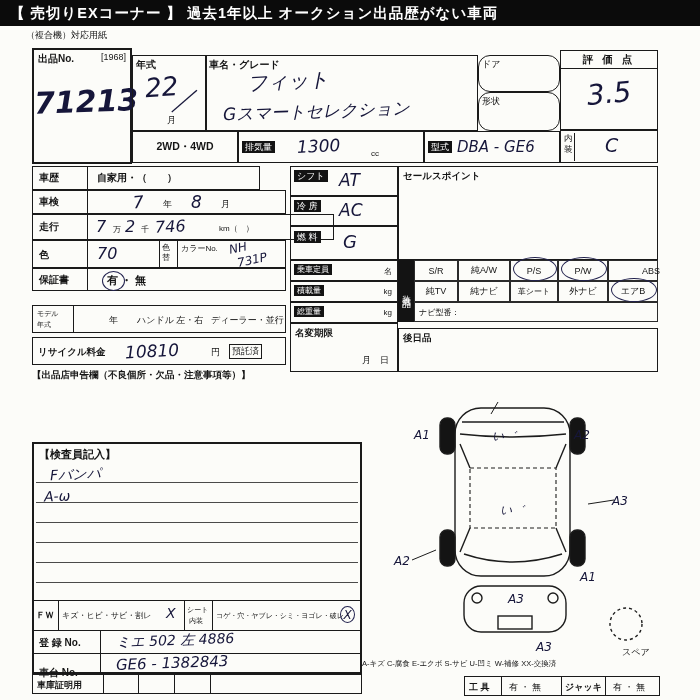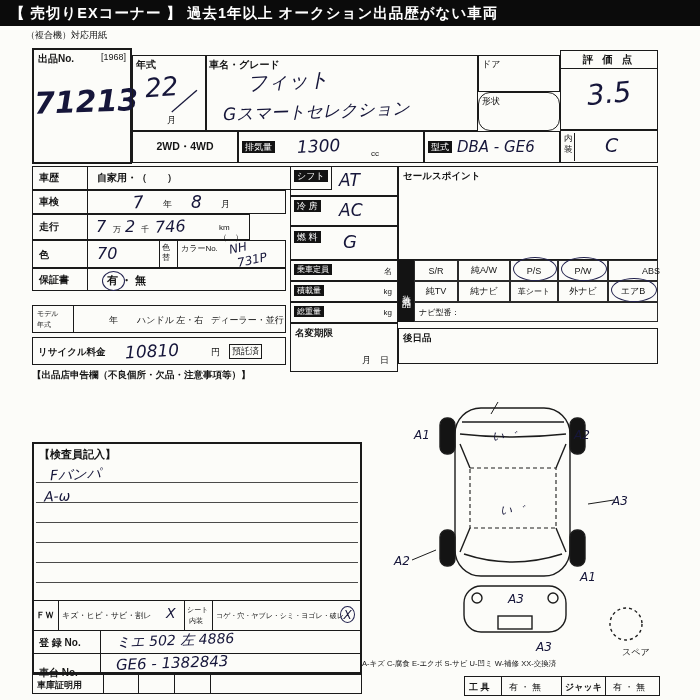--- a/index.html
+++ b/index.html
@@ -38,21 +38,21 @@
     <span class="abs hw" style="left:38px;top:26px;font-size:26px;">／</span>
     <span class="abs" style="left:34px;bottom:3px;font-size:9px;">月</span>
   </div>
 
   <div class="abs b" style="left:206px;top:55px;width:272px;height:76px;">
     <span class="abs lab" style="left:2px;top:2px;font-size:10px;font-family:Liberation Serif, serif;">車名・グレード</span>
     <span class="abs hw" style="left:40px;top:12px;font-size:20px;transform:rotate(-3deg);">フィット</span>
     <span class="abs hw" style="left:16px;top:44px;font-size:17px;transform:rotate(-2deg);">Gスマートセレクション</span>
   </div>
 
-  <div class="abs b" style="left:478px;top:55px;width:82px;height:37px;">
+  <div class="abs b" style="left:478px;top:55px;width:82px;height:37px;border-radius:12px;">
     <span class="abs" style="left:3px;top:2px;font-size:9px;">ドア</span>
   </div>
   <div class="abs b" style="left:478px;top:92px;width:82px;height:39px;border-radius:12px;">
     <span class="abs" style="left:3px;top:2px;font-size:9px;">形状</span>
   </div>
 
   <div class="abs b" style="left:560px;top:50px;width:98px;height:80px;">
     <div style="border-bottom:1.5px solid #1a1a1a;text-align:center;font-size:10.5px;font-weight:700;letter-spacing:3px;height:17px;line-height:17px;">評 価 点</div>
     <div class="hw" style="text-align:center;font-size:28px;margin-top:8px;transform:rotate(-5deg);">3.5</div>
   </div>
@@ -68,36 +68,36 @@
   <div class="abs b" style="left:238px;top:131px;width:186px;height:32px;">
     <span class="abs tag" style="left:3px;top:9px;">排気量</span>
     <span class="abs hw" style="left:58px;top:4px;font-size:17px;transform:rotate(-3deg);">1300</span>
     <span class="abs" style="left:132px;bottom:4px;font-size:8px;">cc</span>
   </div>
   <div class="abs b" style="left:424px;top:131px;width:136px;height:32px;">
     <span class="abs tag" style="left:3px;top:9px;">型式</span>
     <span class="abs hw" style="left:32px;top:6px;font-size:15px;">DBA - GE6</span>
   </div>
 
-  <div class="abs b" style="left:32px;top:166px;width:300px;height:24px;font-family:Liberation Serif, serif;">
+  <div class="abs b" style="left:32px;top:166px;width:228px;height:24px;font-family:Liberation Serif, serif;">
     <span class="abs lab" style="left:6px;top:4px;font-size:10px;">車歴</span>
     <span class="abs" style="left:54px;top:0;bottom:0;border-left:1.3px solid #1a1a1a;"></span>
     <span class="abs lab" style="left:64px;top:4px;font-size:10px;">自家用・（　　）</span>
   </div>
 
   <div class="abs b" style="left:32px;top:190px;width:254px;height:24px;">
     <span class="abs lab" style="left:6px;top:4px;font-size:10px;">車検</span>
     <span class="abs" style="left:54px;top:0;bottom:0;border-left:1.3px solid #1a1a1a;"></span>
     <span class="abs hw" style="left:100px;top:1px;font-size:17px;transform:rotate(-5deg);">7</span>
     <span class="abs" style="left:130px;top:7px;font-size:9px;">年</span>
     <span class="abs hw" style="left:158px;top:1px;font-size:17px;">8</span>
     <span class="abs" style="left:188px;top:7px;font-size:9px;">月</span>
   </div>
 
-  <div class="abs b" style="left:32px;top:214px;width:218px;height:26px;">
+  <div class="abs b" style="left:32px;top:214px;width:302px;height:26px;">
     <span class="abs lab" style="left:6px;top:5px;font-size:10px;">走行</span>
     <span class="abs" style="left:54px;top:0;bottom:0;border-left:1.3px solid #1a1a1a;"></span>
     <span class="abs hw" style="left:63px;top:2px;font-size:16px;">7</span>
     <span class="abs" style="left:80px;top:9px;font-size:8px;">万</span>
     <span class="abs hw" style="left:92px;top:2px;font-size:16px;">2</span>
     <span class="abs" style="left:108px;top:9px;font-size:8px;">千</span>
     <span class="abs hw" style="left:122px;top:2px;font-size:16px;transform:rotate(-3deg);">746</span>
     <span class="abs" style="left:186px;top:8px;font-size:8px;">km（　）</span>
   </div>
 
@@ -185,21 +185,21 @@
     <div class="cell" style="left:210px;top:21px;width:50px;height:21px;">エアB</div>
     <div class="cell" style="left:16px;top:42px;width:244px;height:20px;justify-content:flex-start;">
       <span style="font-size:8px;padding-left:4px;">ナビ型番：</span>
     </div>
   </div>
 
   <div class="oval" style="left:513px;top:257px;width:42px;height:22px;"></div>
   <div class="oval" style="left:561px;top:257px;width:44px;height:22px;"></div>
   <div class="oval" style="left:611px;top:278px;width:44px;height:22px;"></div>
 
-  <div class="abs b" style="left:398px;top:328px;width:260px;height:36px;">
+  <div class="abs b" style="left:398px;top:328px;width:260px;height:44px;">
     <span class="abs lab" style="left:4px;top:3px;font-size:9.5px;">後日品</span>
   </div>
 
   <div class="abs b2" style="left:32px;top:442px;width:330px;height:232px;">
     <span class="abs lab" style="left:5px;top:3px;font-size:11px;">【検査員記入】</span>
     <span class="abs hw" style="left:16px;top:22px;font-size:14px;transform:rotate(-3deg);">Fバンパ</span>
     <span class="abs hw" style="left:10px;top:44px;font-size:14px;transform:rotate(-2deg);">A-ω</span>
     <div class="rule" style="top:38px;"></div>
     <div class="rule" style="top:58px;"></div>
     <div class="rule" style="top:78px;"></div>

